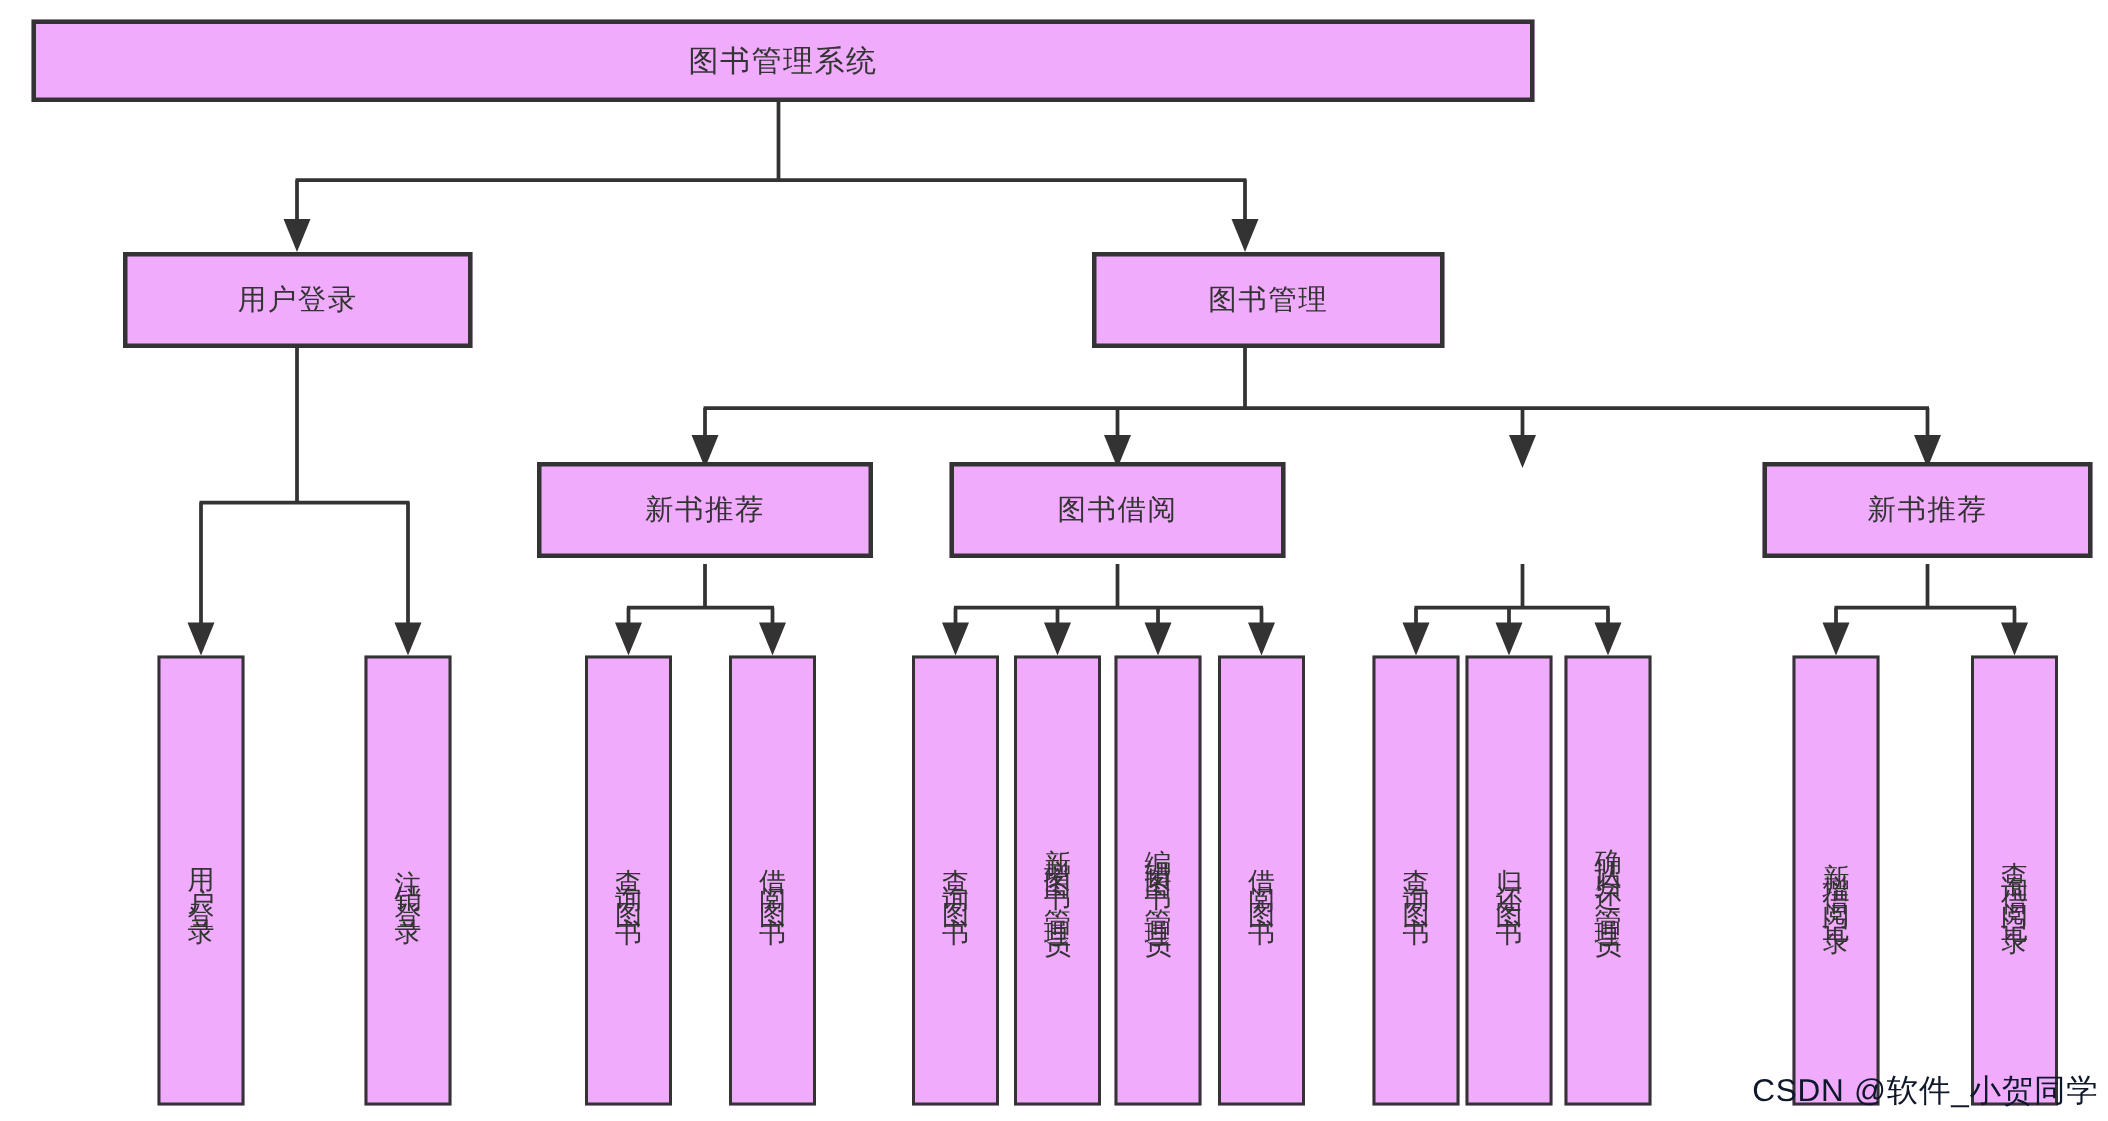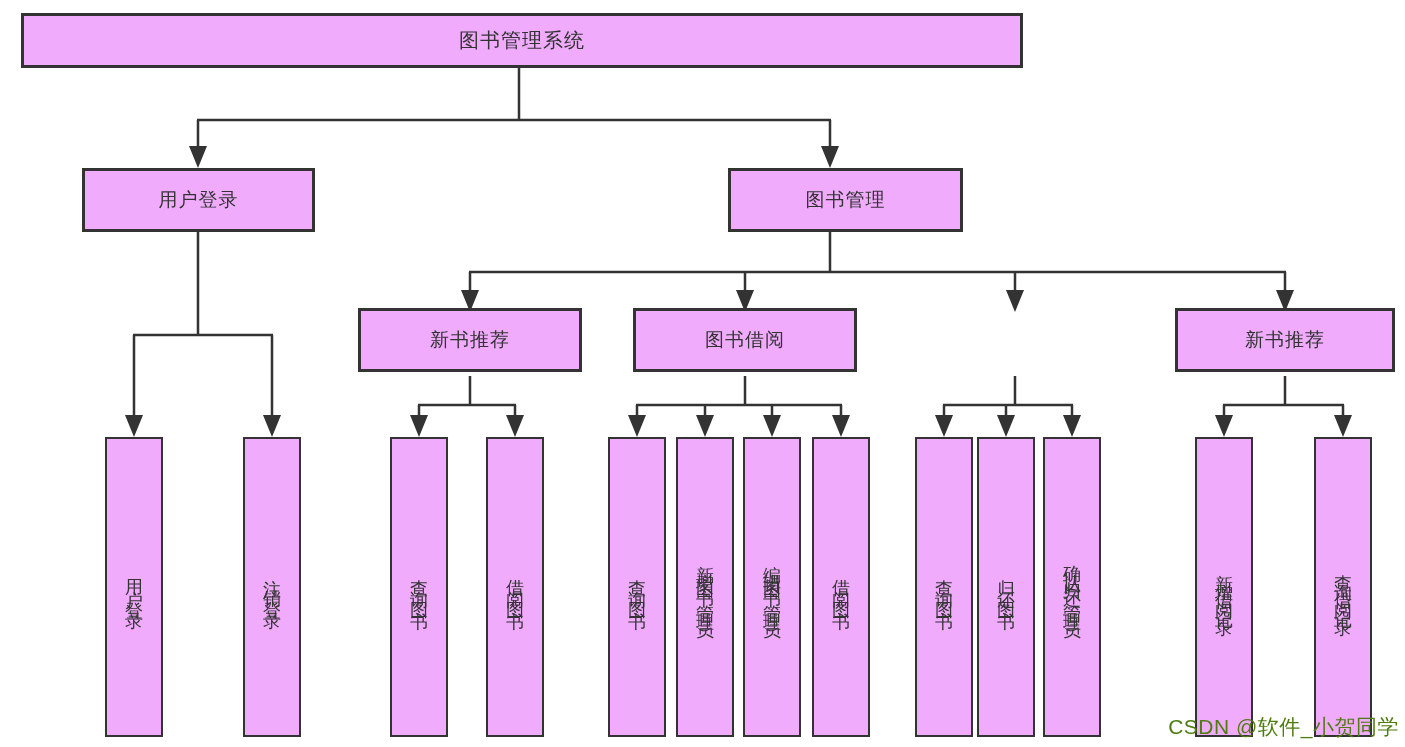--- a/index.html
+++ b/index.html
@@ -50,21 +50,21 @@
   #lf-c4{left:812px;}
   #lf-d1{left:915px;}
   #lf-d2{left:977px;}
   #lf-d3{left:1043px;letter-spacing:8px;}
   #lf-e1{left:1195px;letter-spacing:9px;}
   #lf-e2{left:1314px;letter-spacing:9px;}
   .watermark{
     position:absolute;
     right:6px;top:713px;
     z-index:5;
-    color:#4d7c0f;
+    color:#0f172a;
     font-size:21px;
     letter-spacing:0.5px;
     white-space:nowrap;
   }
 </style>
 </head>
 <body>
 
 <div class="canvas">
 

